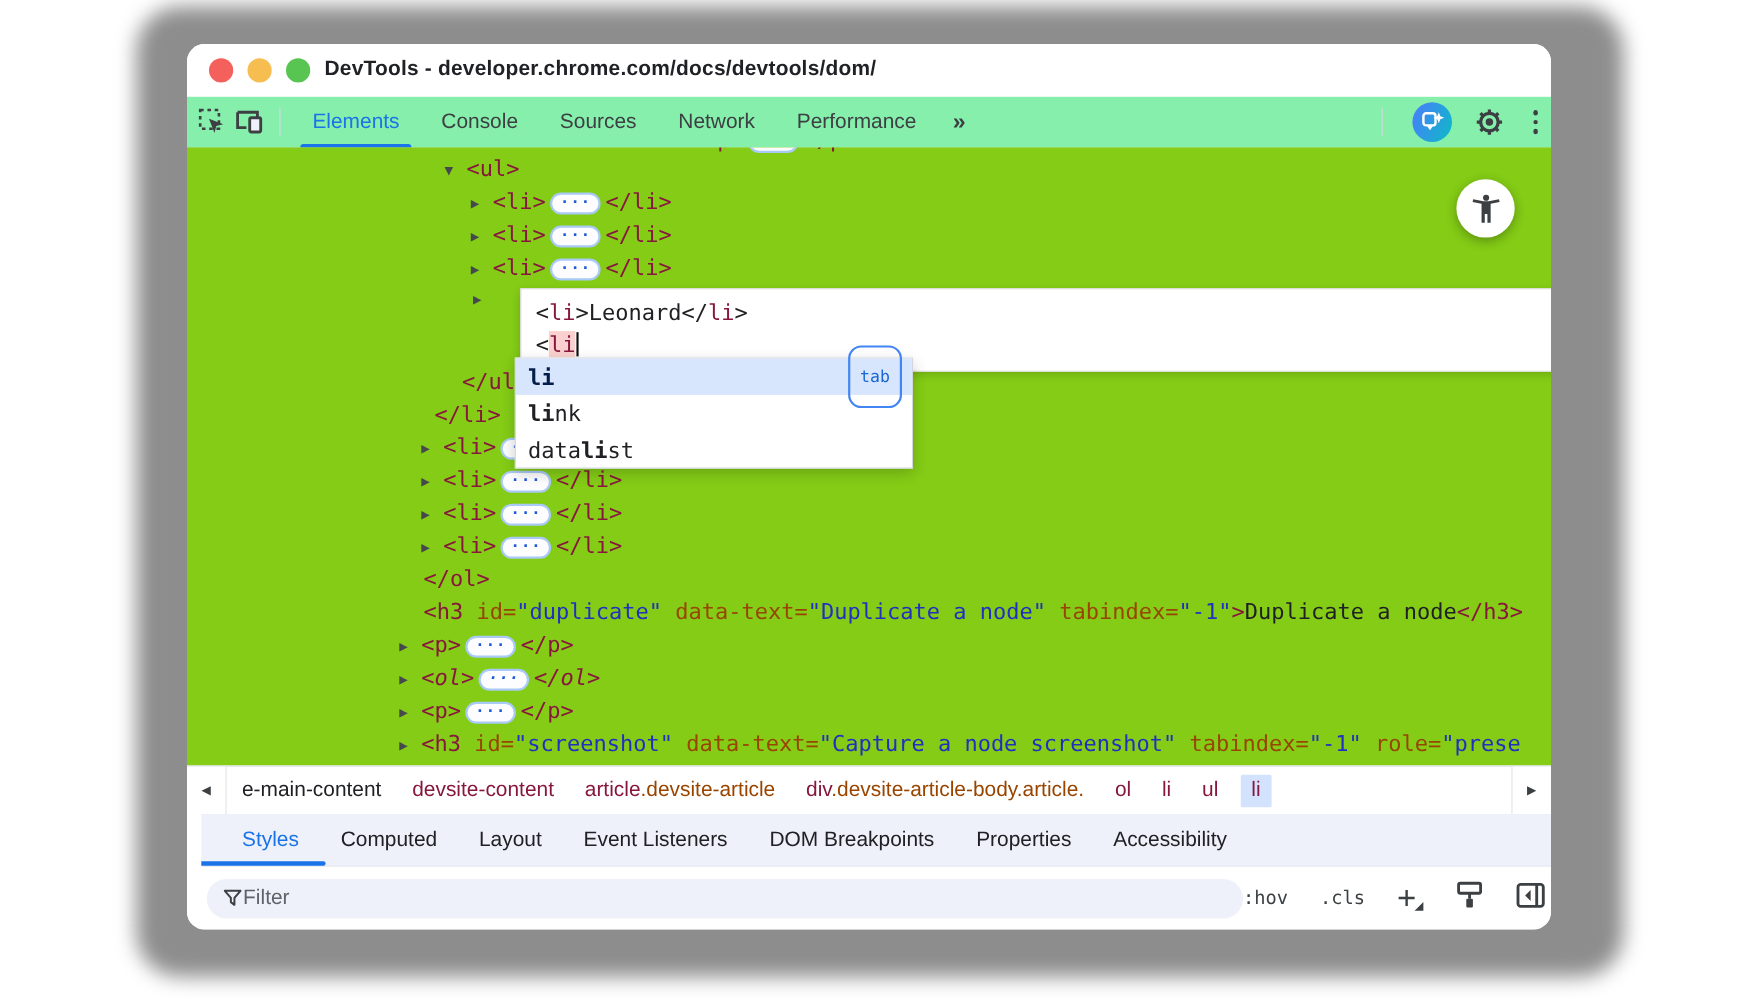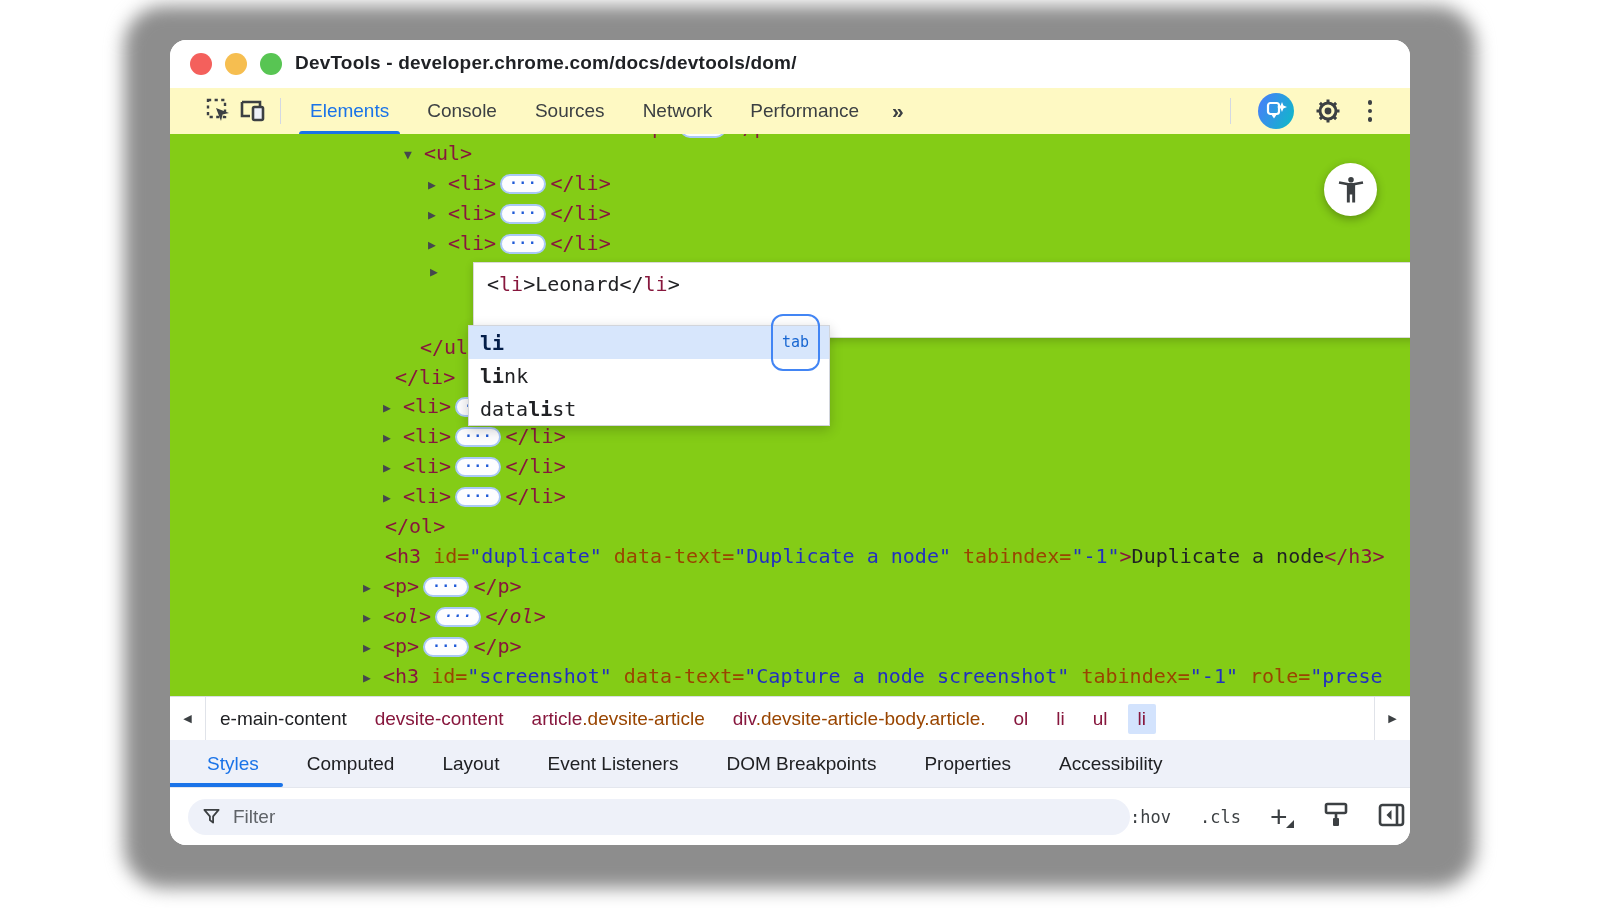--- a/index.html
+++ b/index.html
@@ -15,22 +15,22 @@
     background:#fff; border-radius:16px; overflow:hidden; }
 
   
   .titlebar { position:relative; height:48px; background:#fff; }
   .lights { position:absolute; left:20px; top:13px; display:flex; gap:13px; }
   .light { width:22px; height:22px; border-radius:50%; }
   .light.red{ background:#f4605c; } .light.yellow{ background:#f6be50; } .light.green{ background:#58c553; }
   .wtitle { position:absolute; left:125px; top:12px; font-size:19px; font-weight:bold; color:#1f2125; letter-spacing:.2px; }
 
   
-  .toolbar { position:relative; height:47px; background:#fef9c3; border-bottom:1px solid #dfe3ec;
-    display:flex; align-items:center; padding:0 32px; }
+  .toolbar { position:relative; height:47px; background:#86efac; border-bottom:1px solid #dfe3ec;
+    display:flex; align-items:center; padding:0 6px; }
   .tool-ic { display:flex; align-items:center; justify-content:center; width:34px; height:34px; }
   .vdiv { width:1px; height:26px; background:#d3d8e4; margin:0 10px; }
   .tabs { display:flex; align-items:stretch; height:100%; }
   .tab { position:relative; display:flex; align-items:center; padding:0 19px; font-size:19px; color:#3c4043; cursor:default; }
   .tab.active { color:#1a73e8; }
   .tab.active .underline { position:absolute; left:8px; right:8px; bottom:0; height:3px; background:#1a73e8; border-radius:3px 3px 0 0; }
   .more-tabs { font-size:21px; color:#3c4043; padding:0 14px; letter-spacing:-2px; font-weight:bold; }
   .tb-right { margin-left:auto; display:flex; align-items:center; gap:17px; }
   .ai-circle { width:36px; height:36px; border-radius:50%; background:linear-gradient(115deg,#4285f4 15%,#12b5cb 90%); display:flex; align-items:center; justify-content:center; }
   .dots { display:flex; flex-direction:column; gap:4px; padding:0 6px; }
@@ -72,32 +72,32 @@
   .crumbbar { position:absolute; left:0; top:656px; width:1240px; height:44px; background:#fff;
     border-top:1px solid #d9dde3; display:flex; align-items:center; font-size:19px; }
   .crumb-btn { width:36px; height:100%; display:flex; align-items:center; justify-content:center;
     color:#3c4043; font-size:11px; flex:none; background:#fff; }
   .crumb-btn.left { border-right:1px solid #e0e3e9; }
   .crumb-btn.right { margin-left:auto; border-left:1px solid #e0e3e9; }
   .crumb { margin:0 14px; white-space:nowrap; }
   .crumb.selected { background:#d3e3fd; padding:4px 10px; border-radius:2px; margin:0 6px; }
 
   
-  .itabs { position:absolute; left:0; top:700px; width:1240px; height:48px; background:#eef1f9;
-    display:flex; align-items:center; padding-left:18px; border-bottom:1px solid #e4e7ee;gap:10px; }
+  .itabs { position:absolute; left:13px; top:700px; width:1240px; height:48px; background:#eef1f9;
+    display:flex; align-items:center; padding-left:18px; border-bottom:1px solid #e4e7ee; }
   .itab { padding:0 19px; font-size:19px; color:#202124; }
   .itab:first-child { padding-left:0; }
   .itab.active { color:#1a73e8; }
   .iunderline { position:absolute; left:0; bottom:0; width:113px; height:4px; background:#1a73e8; border-radius:0 4px 4px 0; }
 
   
   .filterbar { position:absolute; left:0; top:748px; width:1240px; height:57px; background:#fff;
     display:flex; align-items:center; padding:0 16px 0 18px; }
   .filter-pill { width:942px; height:36px; border-radius:18px; background:#eef1f9; display:flex; align-items:center; padding:0 14px; flex:none; }
-  .filter-input { border:none; outline:none; background:transparent; font-size:19px; color:#202124; margin-left:12px; width:500px; font-family:"Liberation Sans",sans-serif; }
+  .filter-input { border:none; outline:none; background:transparent; font-size:19px; color:#202124; width:500px; font-family:"Liberation Sans",sans-serif; }
   .filter-input::placeholder { color:#5f6368; }
   .fb-right { margin-left:auto; display:flex; align-items:center; gap:29px; }
   .toggle-txt { font-family:"DejaVu Sans Mono", monospace; font-size:17px; color:#3c4043; }
   .plus-wrap { position:relative; font-size:30px; color:#3c4043; line-height:26px; font-weight:normal; padding-right:7px; }
   .plus-wrap::after { content:""; position:absolute; right:0; bottom:2px; border-left:8px solid transparent; border-bottom:8px solid #3c4043; }
 </style>
 </head>
 <body>
 <div class="stage">
   <div class="backdrop"></div>
@@ -189,20 +189,21 @@
         <div class="row" style="top: 377px; left: 215px;"><span class="k-tag">&lt;/ol&gt;</span></div>
         <div class="row" style="top: 407px; left: 215px;"><span class="k-tag">&lt;h3</span><span class="k-text"> </span><span class="k-attr">id=</span><span class="k-value">"duplicate"</span><span class="k-text"> </span><span class="k-attr">data-text=</span><span class="k-value">"Duplicate a node"</span><span class="k-text"> </span><span class="k-attr">tabindex=</span><span class="k-value">"-1"</span><span class="k-tag">&gt;</span><span class="k-text">Duplicate a node</span><span class="k-tag">&lt;/h3&gt;</span></div>
         <div class="row" style="top: 437px; left: 193px;"><span class="arrow">▶</span><span class="k-tag">&lt;p&gt;</span><span class="pill">···</span><span class="k-tag">&lt;/p&gt;</span></div>
         <div class="row" style="top: 467px; left: 193px; font-style: italic;"><span class="arrow">▶</span><span class="k-tag">&lt;ol&gt;</span><span class="pill">···</span><span class="k-tag">&lt;/ol&gt;</span></div>
         <div class="row" style="top: 497px; left: 193px;"><span class="arrow">▶</span><span class="k-tag">&lt;p&gt;</span><span class="pill">···</span><span class="k-tag">&lt;/p&gt;</span></div>
         <div class="row" style="top: 527px; left: 193px;"><span class="arrow">▶</span><span class="k-tag">&lt;h3</span><span class="k-text"> </span><span class="k-attr">id=</span><span class="k-value">"screenshot"</span><span class="k-text"> </span><span class="k-attr">data-text=</span><span class="k-value">"Capture a node screenshot"</span><span class="k-text"> </span><span class="k-attr">tabindex=</span><span class="k-value">"-1"</span><span class="k-text"> </span><span class="k-attr">role=</span><span class="k-value">"prese</span></div>
       </div>
 
     <div class="editbox" id="editbox">
         <div><span class="k-punct">&lt;</span><span class="k-tag">li</span><span class="k-punct">&gt;</span><span class="k-text">Leonard</span><span class="k-punct">&lt;/</span><span class="k-tag">li</span><span class="k-punct">&gt;</span></div>
+        <div><span class="k-punct">&lt;</span><span class="k-highlight">li</span><span class="caret"></span></div>
       </div>
 
     <div class="dropdown" id="dropdown">
         <div class="ac-row selected">
           <span class="seg-match">li</span>
           <span class="badge">tab</span>
         </div>
         <div class="ac-row">
           <span class="seg-match">li</span>
           <span class="">nk</span>

